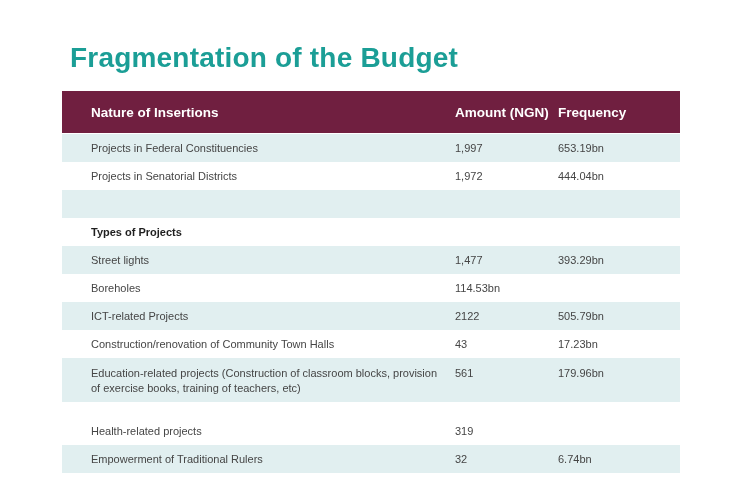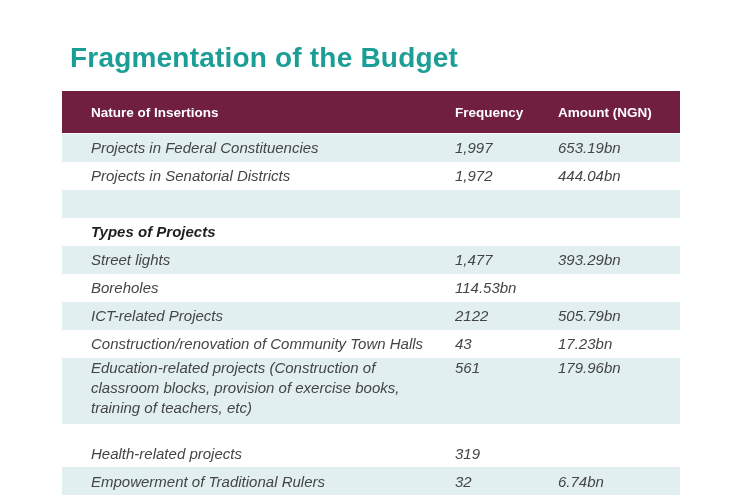--- a/index.html
+++ b/index.html
@@ -25,42 +25,41 @@
     height:42px;background:var(--header-bg);color:#ffffff;
     font-weight:bold;font-size:13.5px;
     display:grid;grid-template-columns:393px 103px 1fr;align-items:center;
     margin-bottom:1px;
   }
   .cell{white-space:normal;}
   .cell.name{padding-left:29px;padding-right:14px;}
   .cell.amt{padding-right:8px;}
   .row{
     display:grid;grid-template-columns:393px 103px 1fr;align-items:center;
-    min-height:28px;font-size:15px;color:var(--row-text);
+    min-height:28px;font-size:11px;color:var(--row-text);
     line-height:1.3;
-    font-style:italic;
   }
   .row.stripe{background:var(--stripe);}
   .row.section .cell.name{font-weight:bold;color:var(--section-text);}
   .row.tall{align-items:start;}
-  .row.tall .cell{padding-bottom:7px;line-height:1.32;}
+  .row.tall .cell{padding-top:8px;padding-bottom:7px;line-height:1.32;}
   .row.gap{min-height:15px;}
   .row.spacer{min-height:28px;}
 </style>
 </head>
 <body>
 
 <div class="page">
   <h1 class="page-title">Fragmentation of the Budget</h1>
 
   <div class="table">
     <div class="thead">
       <div class="cell name">Nature of Insertions</div>
+      <div class="cell amt">Amount (NGN)</div>
       <div class="cell freq">Frequency</div>
-      <div class="cell amt">Amount (NGN)</div>
     </div>
     <div class="tbody">
         <div class="row stripe">
           <div class="cell name">Projects in Federal Constituencies</div>
           <div class="cell freq">1,997</div>
           <div class="cell amt">653.19bn</div>
         </div>
         <div class="row plain">
           <div class="cell name">Projects in Senatorial Districts</div>
           <div class="cell freq">1,972</div>

